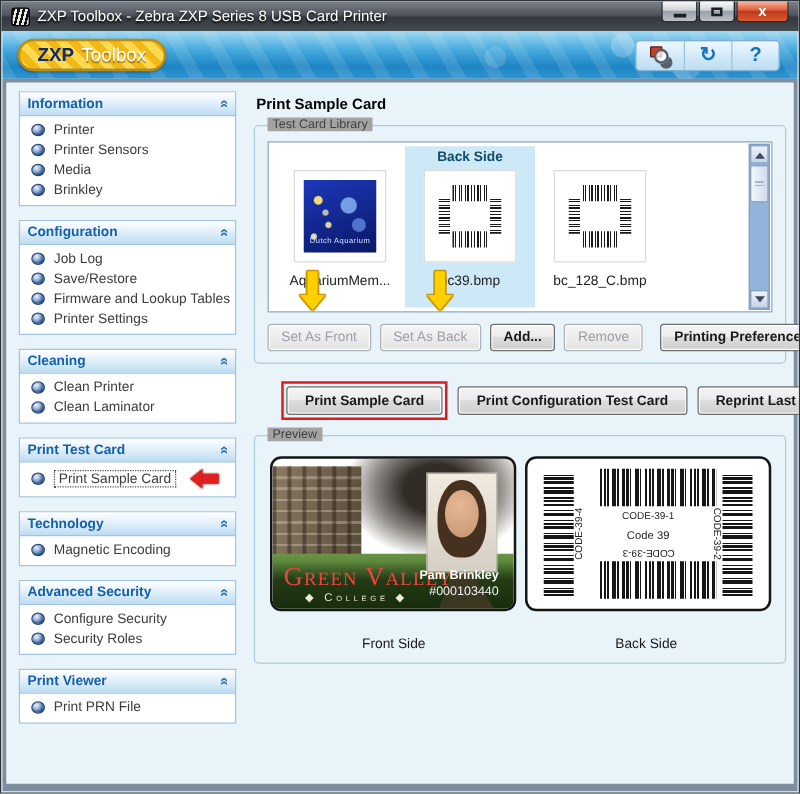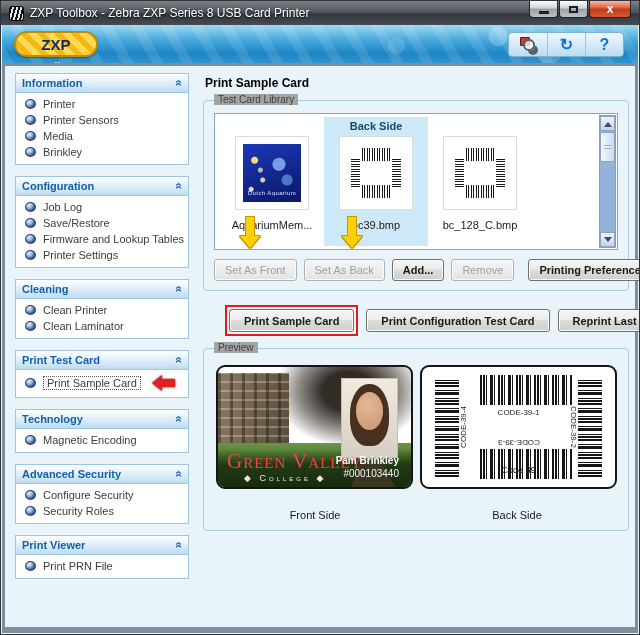--- a/index.html
+++ b/index.html
@@ -25,21 +25,21 @@
   .band{position:absolute;top:24px;left:1px;right:1px;height:38px;
     background:linear-gradient(#9fd8f2,#45a8dc 40%,#1e85c4 75%,#2f95d0);overflow:hidden;}
   .band::before{content:"";position:absolute;inset:0;
     background:
       radial-gradient(circle at 78% 30%, rgba(255,255,255,.22) 0 9px, transparent 10px),
       radial-gradient(circle at 86% 70%, rgba(255,255,255,.16) 0 12px, transparent 13px),
       radial-gradient(circle at 62% 55%, rgba(255,255,255,.14) 0 8px, transparent 9px),
       repeating-linear-gradient(60deg, rgba(255,255,255,.10) 0 10px, transparent 10px 26px);}
   .logo{position:absolute;left:12px;top:6px;height:26px;padding:3px 14px;border-radius:13px;
     border:2px solid #c08a0c;background:repeating-linear-gradient(45deg,#ffd94f 0 6px,#f2b816 6px 12px);
-    display:flex;align-items:center;gap:6px;box-shadow:0 1px 2px rgba(0,0,0,.35);flex-direction:column;}
+    display:flex;align-items:center;gap:6px;box-shadow:0 1px 2px rgba(0,0,0,.35);}
   .logo .zxp{font-weight:bold;font-size:15px;color:#0b2a70;}
   .logo .tb{font-size:15px;color:#fff;text-shadow:0 1px 1px rgba(90,60,0,.6);}
   .toolbar{position:absolute;right:14px;top:7px;height:25px;display:flex;align-items:center;
     background:linear-gradient(#eef8ff,#bcdcf2);border:1px solid #7fb0d6;border-radius:4px;}
   .tool{width:38px;height:100%;display:flex;align-items:center;justify-content:center;cursor:default;}
   .tool + .tool{border-left:1px solid #9cc4e2;}
   .mag{position:relative;width:16px;height:16px;}
   .mag::before{content:"";position:absolute;left:0;top:0;width:8px;height:7px;background:#c9402a;
     border:1px solid #5a1d12;border-radius:1px;}
   .mag::after{content:"";position:absolute;left:3px;top:2px;width:8px;height:8px;border:2px solid #55606b;
@@ -161,21 +161,21 @@
   .hid{position:absolute;right:12px;bottom:8px;font-size:10px;color:#f2f2f2;}
   
   .bclbl{position:absolute;font-size:8px;color:#1c1c1c;white-space:nowrap;}
   .bc-left{left:13px;top:10px;width:24px;height:100px;}
   .bc-right{right:13px;top:10px;width:24px;height:100px;}
   .bc-top{left:58px;top:8px;width:93px;height:30px;}
   .bc-bottom{left:58px;bottom:8px;width:93px;height:30px;}
   .lbl-left{left:41px;top:50%;transform:translate(-50%,-50%) rotate(-90deg);}
   .lbl-right{right:41px;top:50%;transform:translate(50%,-50%) rotate(90deg);}
   .lbl-top{left:50%;top:41px;transform:translateX(-50%);text-align:right;}
-  .lbl-center{left:50%;top:56px;transform:translateX(-50%);font-size:9px;margin-top:42px;}
+  .lbl-center{left:50%;top:56px;transform:translateX(-50%);font-size:9px;}
   .lbl-bottom{left:50%;bottom:40px;transform:translateX(-50%) rotate(180deg);}
 </style>
 </head>
 <body>
 
 <div id="window">
 
   <div class="titlebar">
     <div class="appicon"></div>
     <span class="titletext">ZXP Toolbox - Zebra ZXP Series 8 USB Card Printer</span>

